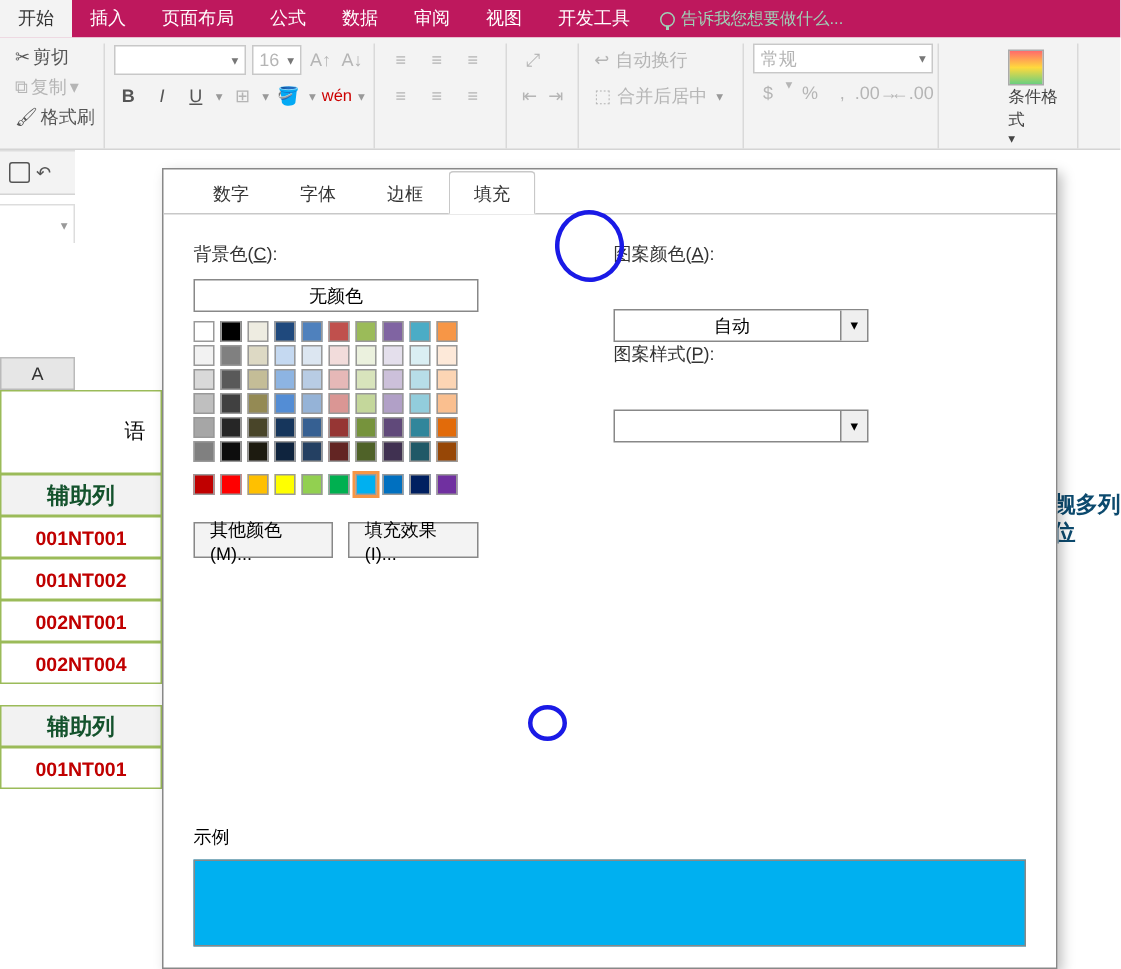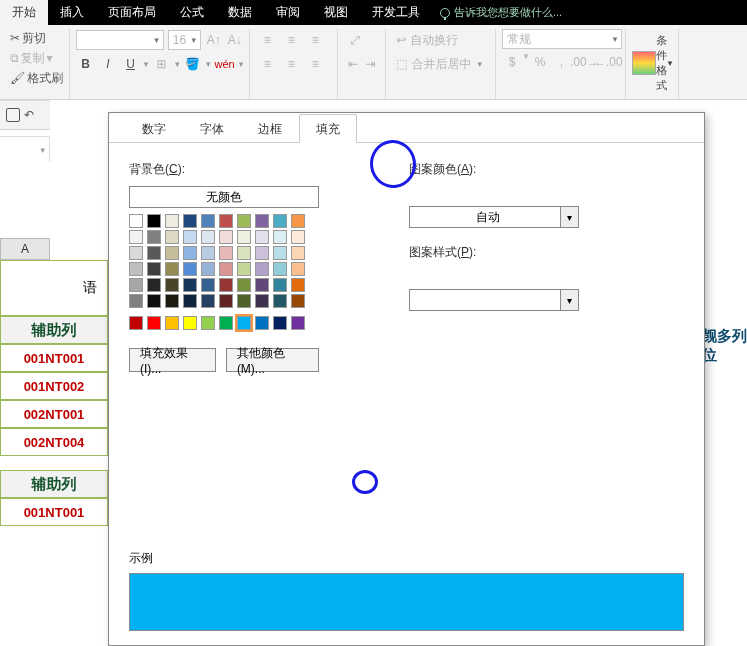--- a/index.html
+++ b/index.html
@@ -1,36 +1,36 @@
 <!DOCTYPE html>
 <html><head>
 <meta charset="utf-8">
 <style>
   * { box-sizing: border-box; font-family: "Microsoft YaHei", Arial, sans-serif; }
   html, body { margin: 0; padding: 0; }
   body { width: 747px; height: 646px; overflow: hidden; background: #fff; position: relative; }
 
   
-  .ribbon-tabs { height: 25px; background: #000000; display: flex; align-items: stretch; color: #fff; font-size: 12px; }
+  .ribbon-tabs { height: 25px; background: #be185d; display: flex; align-items: stretch; color: #fff; font-size: 12px; }
   .ribbon-tab { padding: 4px 12px; cursor: pointer; }
   .ribbon-tab.active { background: #f3f3f3; color: #333; }
   .tell-me { color: #9fd1b7; display: flex; align-items: center; gap: 4px; padding: 0 8px; font-size: 11px; }
   .tell-me .bulb { width: 10px; height: 10px; border: 1px solid #9fd1b7; border-radius: 50%; position: relative; }
   .tell-me .bulb:after { content:""; position:absolute; bottom:-3px; left:3px; width:2px; height:3px; background:#9fd1b7; }
 
   .ribbon-body { height: 75px; background: #f3f3f3; border-bottom: 1px solid #d4d4d4; display: flex; padding: 4px 0 0 4px; gap: 0; position: relative; }
   .ribbon-group { padding: 0 6px; display: flex; flex-direction: column; gap: 2px; border-right: 1px solid #d9d9d9; }
   .grp-small { display:flex; flex-direction:column; gap:2px; font-size:12px; color:#555; }
   .grp-small div { height:18px; display:flex; align-items:center; gap:2px; }
   .disabled { color: #b5b5b5 !important; }
   .font-combo { display:flex; gap:4px; align-items:center; }
   .combo { height:20px; background:#fff; border:1px solid #c8c8c8; font-size:12px; color:#999; display:flex; align-items:center; justify-content:space-between; padding:0 4px; }
   .combo .caret { font-size:9px; color:#777; }
   .btn-sm { width:22px; height:22px; display:inline-flex; align-items:center; justify-content:center; color:#b5b5b5; font-size:12px; }
-  .btn-lg { width:40px; display:flex; flex-direction:row; align-items:center; justify-content:center; font-size:11px; color:#444; padding:4px 0; }
+  .btn-lg { width:40px; display:flex; flex-direction:column; align-items:flex-start; justify-content:center; font-size:11px; color:#444; padding:4px 0;margin-left:40px; }
   .btn-lg .ic { width:24px; height:24px; display:flex; align-items:center; justify-content:center; font-size:18px; }
   .ribbon-item { display:flex; align-items:center; gap:4px; font-size:12px; color:#888; height:22px; padding:0 4px; }
   .ribbon-item .caret { font-size:9px; color:#999; margin-left:2px; }
 
   .qat { position:absolute; top:100px; left:0; height:30px; width:50px; background:#f3f3f3; border-top:1px solid #ddd; border-bottom:1px solid #d4d4d4; display:flex; align-items:center; padding:0 6px; gap:4px; }
   .save-ic { width:14px; height:14px; border:1px solid #555; border-radius:2px; position:relative; }
   .undo-ic { font-size:12px; color:#555; }
   .colheaders { position:absolute; top:238px; left:0; height:22px; width:50px; background:#e6e6e6; border:1px solid #bababa; display:flex; align-items:center; justify-content:center; font-size:12px; color:#333; }
   .name-box { position:absolute; top:136px; left:0; width:50px; height:26px; border-top:1px solid #ddd; border-right:1px solid #ddd; display:flex; align-items:center; padding-left:6px; background:#fff; }
   .name-box .caret { font-size:9px; color:#999; margin-left:auto; margin-right:4px; }
@@ -328,31 +328,31 @@
           <div class="sw s-o"></div>
           <div class="sw s-y"></div>
           <div class="sw s-lg"></div>
           <div class="sw s-g"></div>
           <div class="sw s-lb" style="outline:2px solid #f79646"></div>
           <div class="sw s-b"></div>
           <div class="sw s-db"></div>
           <div class="sw s-p"></div>
       </div>
       <div class="effect-btns">
+        <div class="effect-btn">其他颜色(M)...</div>
         <div class="effect-btn">填充效果(I)...</div>
-        <div class="effect-btn">其他颜色(M)...</div>
       </div>
     </div>
     <div class="dlg-col" style="margin-left:60px">
       <div class="sec-label"><span>图案颜色(</span><span class="u">A</span><span>):</span></div>
       <div class="combo-wide">
           <span style="margin:0 auto">自动</span>
           <span class="caret">▾</span>
         </div>
-      <div class="sec-label" style="margin-top:16px"><span>图案样式(</span><span class="u">P</span><span>):</span></div>
+      <div class="sec-label" style=""><span>图案样式(</span><span class="u">P</span><span>):</span></div>
       <div class="combo-wide">
           <span></span>
           <span class="caret">▾</span>
         </div>
     </div>
   </div>
   <div class="sample-label">示例</div>
   <div class="sample-box"></div>
 </div>
 

